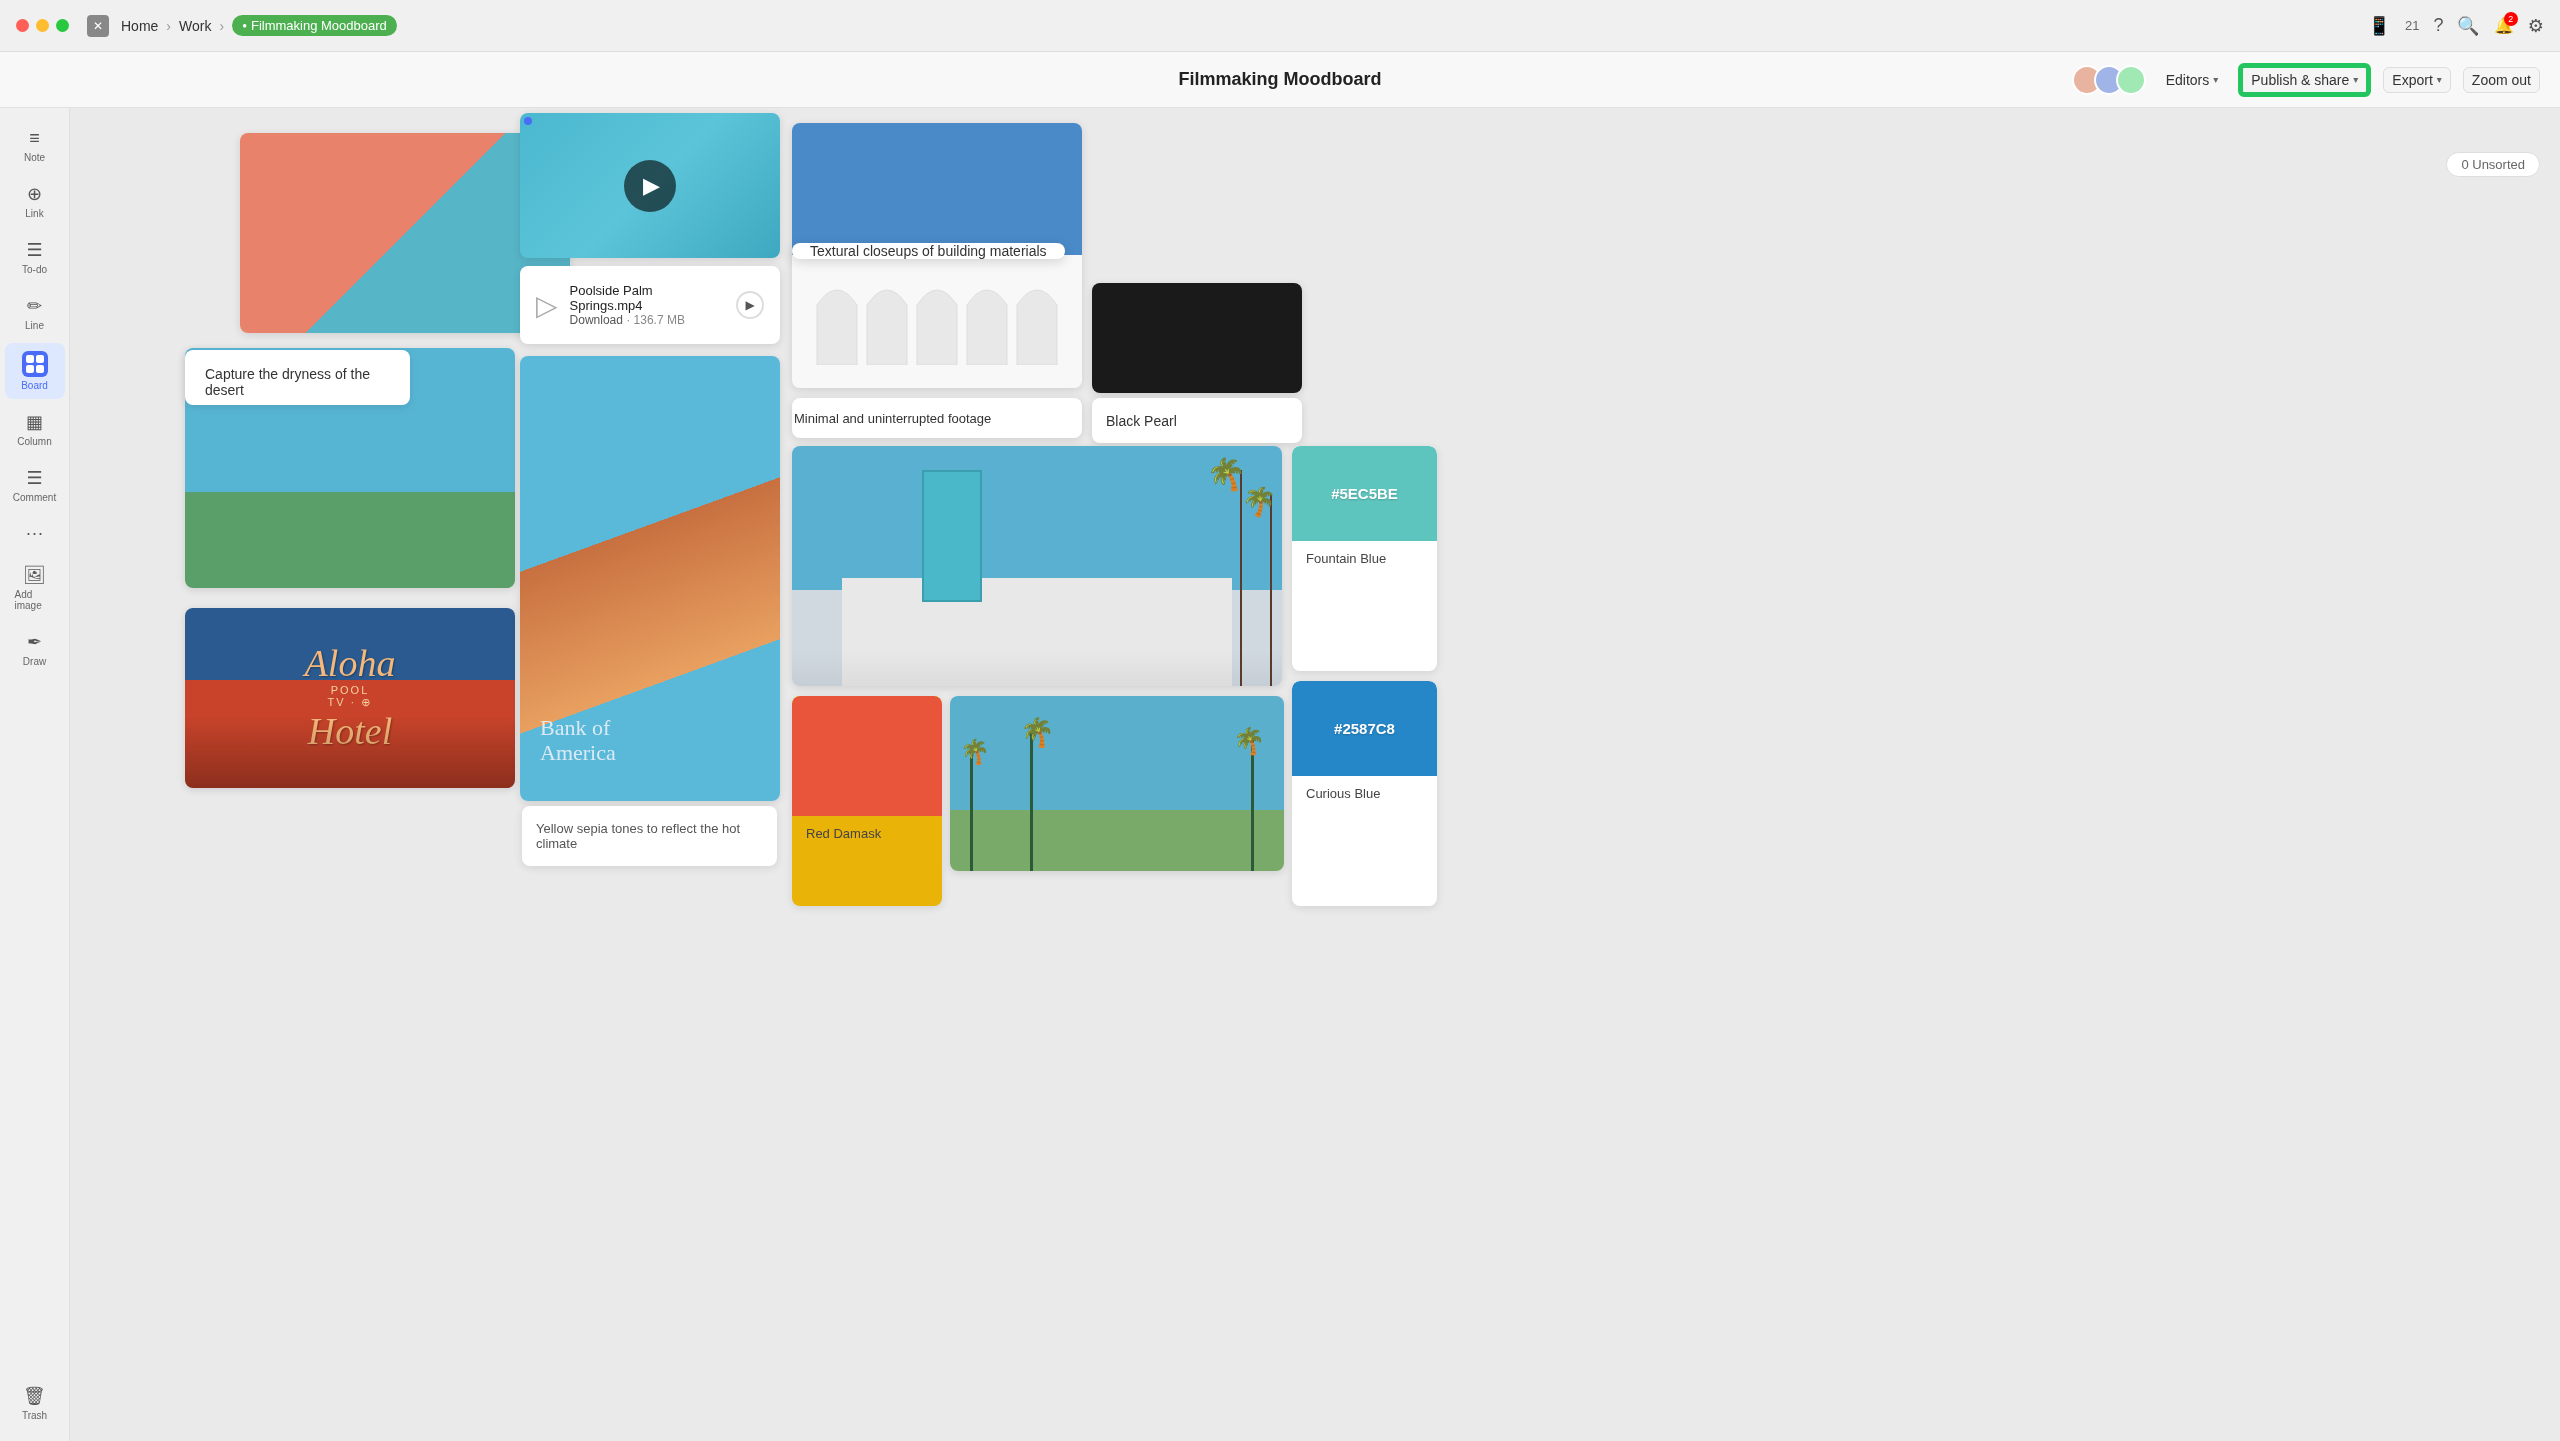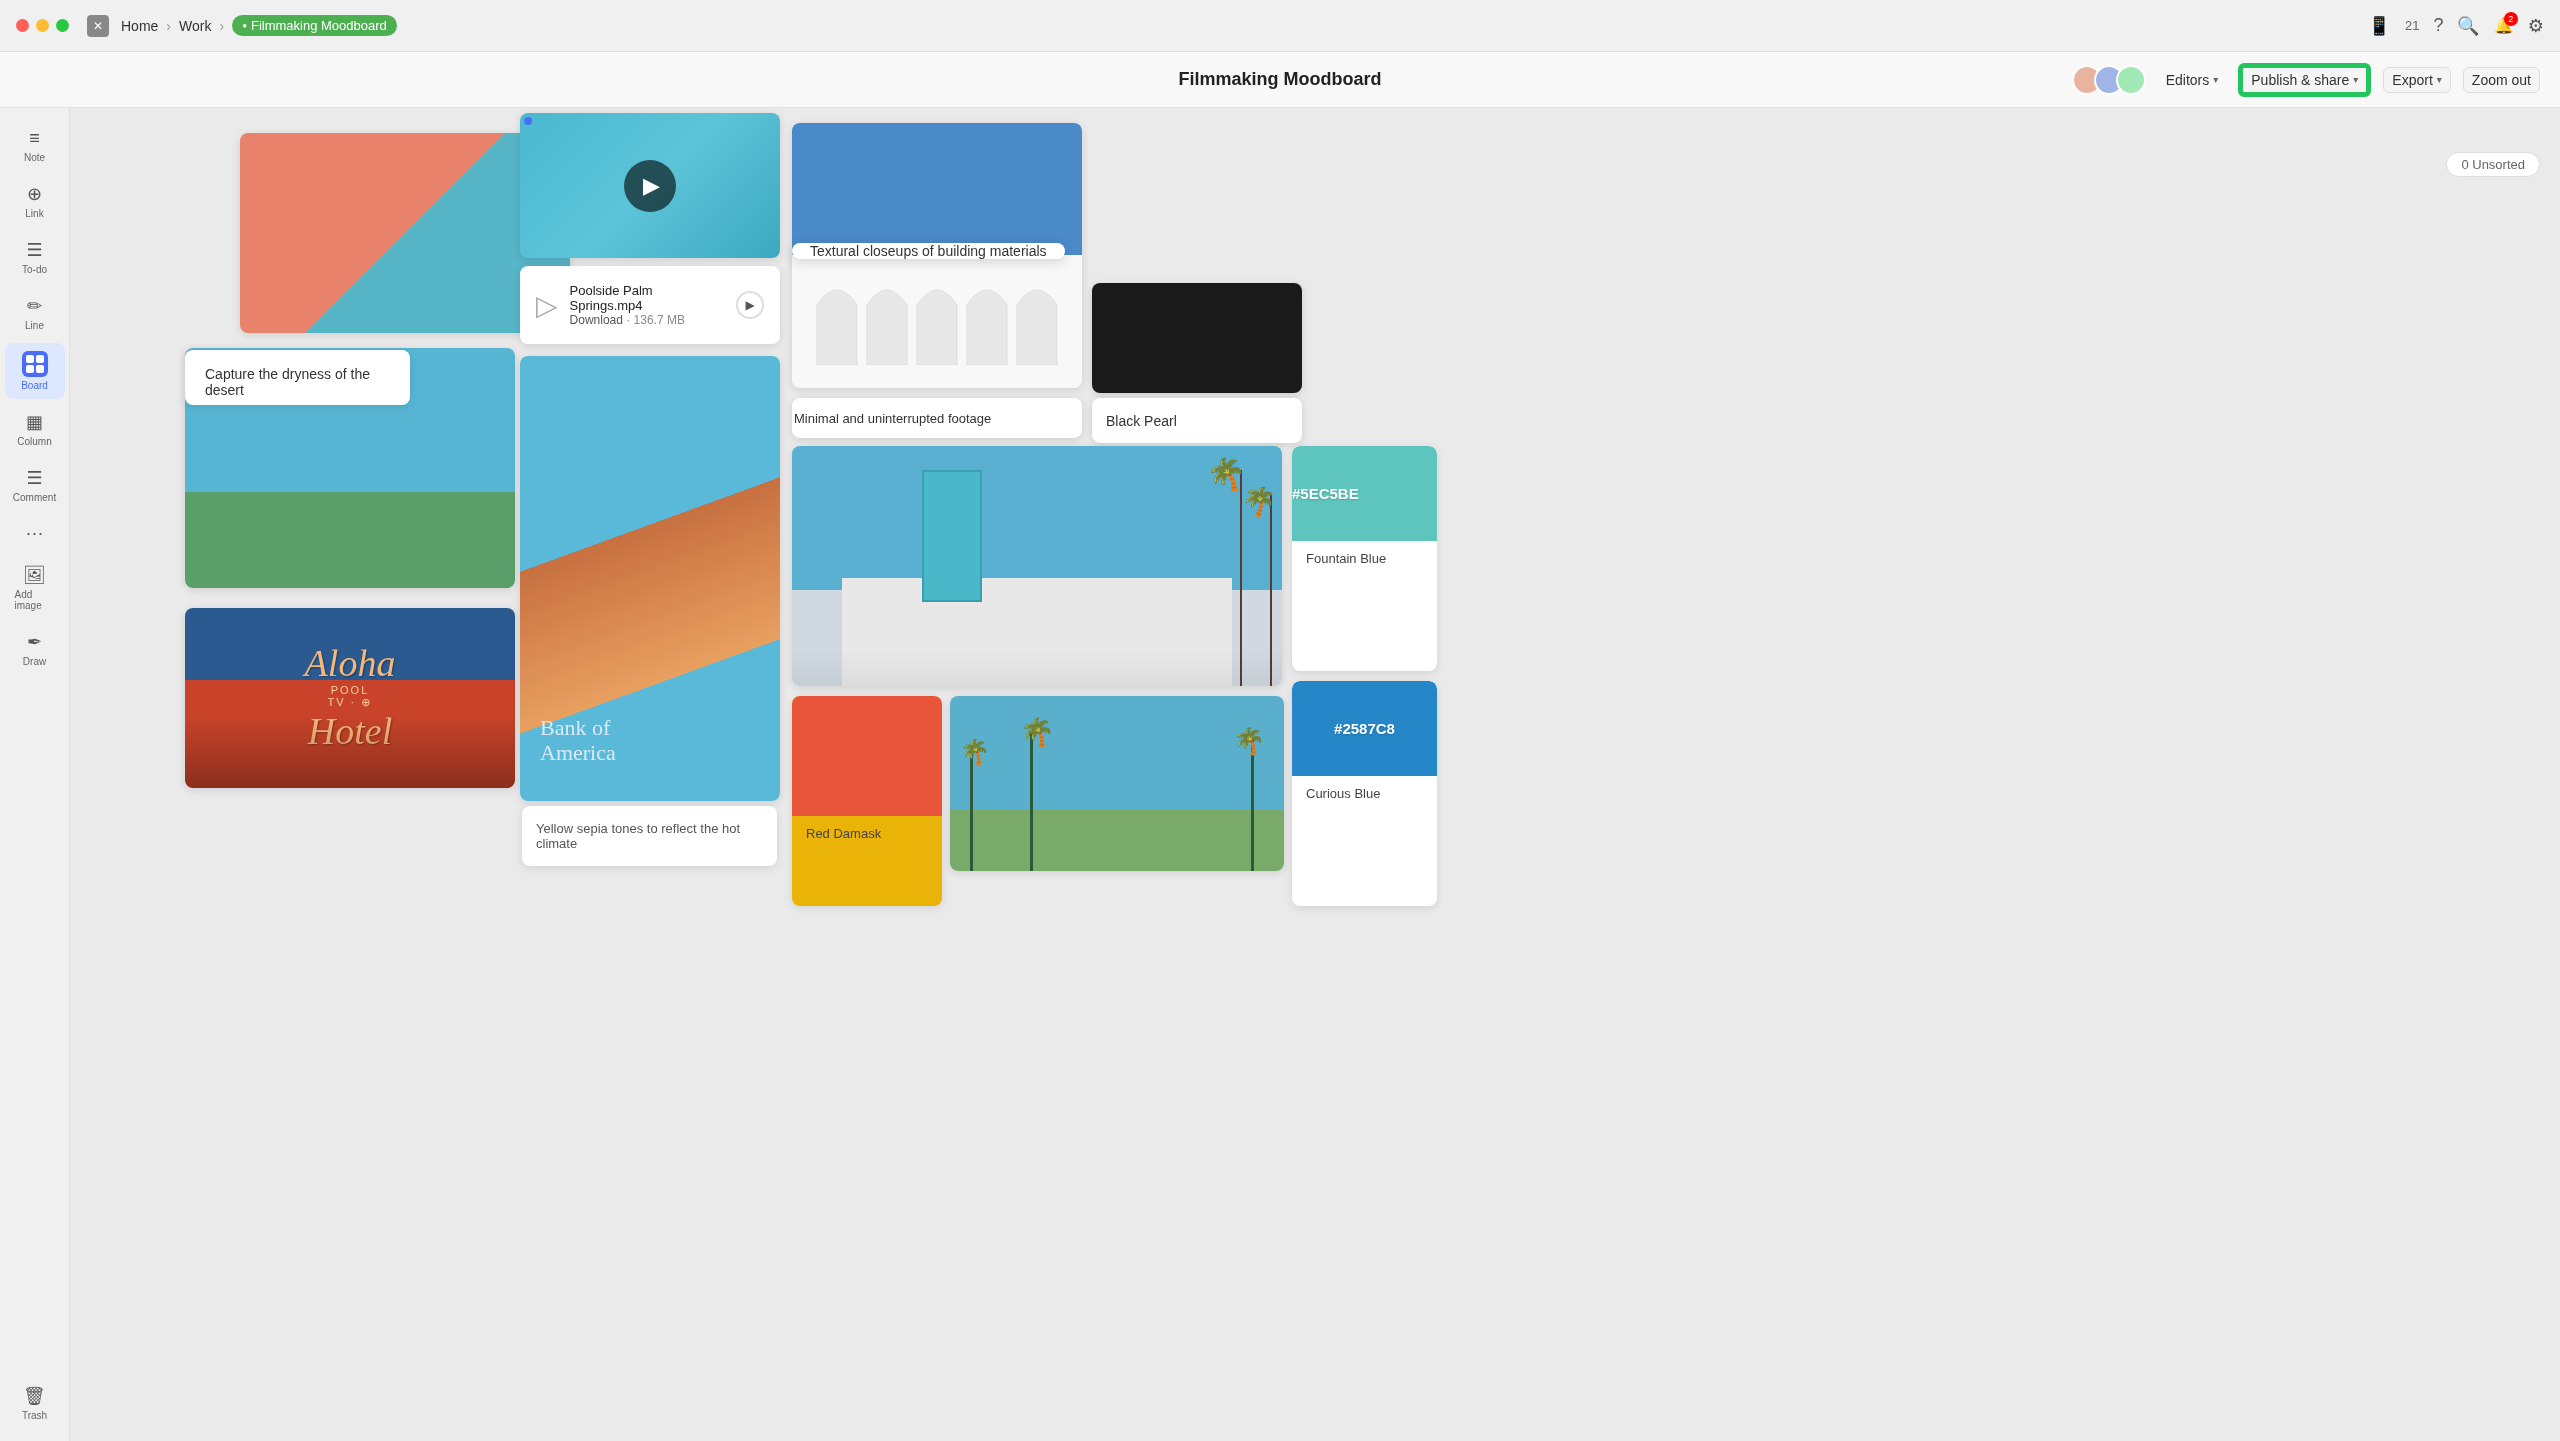--- a/index.html
+++ b/index.html
@@ -316,21 +316,21 @@
 
     <div style="position:absolute;bottom:0;left:20px;width:3px;height:70%;background:#2a5a3a;"></div>
     <div style="position:absolute;bottom:60%;left:10px;font-size:24px;">🌴</div>
     <div style="position:absolute;bottom:0;left:80px;width:3px;height:80%;background:#2a5a3a;"></div>
     <div style="position:absolute;bottom:70%;left:70px;font-size:28px;">🌴</div>
     <div style="position:absolute;bottom:0;right:30px;width:3px;height:75%;background:#2a5a3a;"></div>
     <div style="position:absolute;bottom:65%;right:18px;font-size:26px;">🌴</div>
   </div>
 
   <div class="color-block" style="left:1222px;top:338px;width:145px;height:225px;background:white;">
-    <div style="height:95px;background:#5EC5BE;border-radius:8px 8px 0 0;display:flex;align-items:center;justify-content:flex-start;">
+    <div style="height:95px;background:#5EC5BE;border-radius:8px 8px 0 0;display:flex;align-items:center;justify-content:center;">
       <span style="font-size:15px;font-weight:700;color:white;text-shadow:0 1px 2px rgba(0,0,0,0.2);">#5EC5BE</span>
     </div>
     <div style="padding:10px 14px;">
       <div style="font-size:13px;color:#444;">Fountain Blue</div>
     </div>
   </div>
 
   <div class="color-block" style="left:1222px;top:573px;width:145px;height:225px;background:white;">
     <div style="height:95px;background:#2587C8;border-radius:8px 8px 0 0;display:flex;align-items:center;justify-content:center;">
       <span style="font-size:15px;font-weight:700;color:white;text-shadow:0 1px 2px rgba(0,0,0,0.2);">#2587C8</span>

